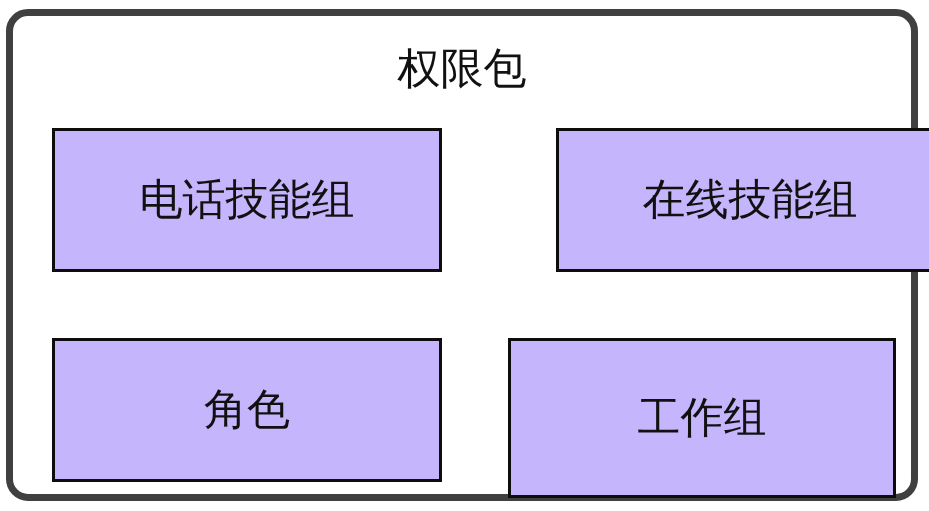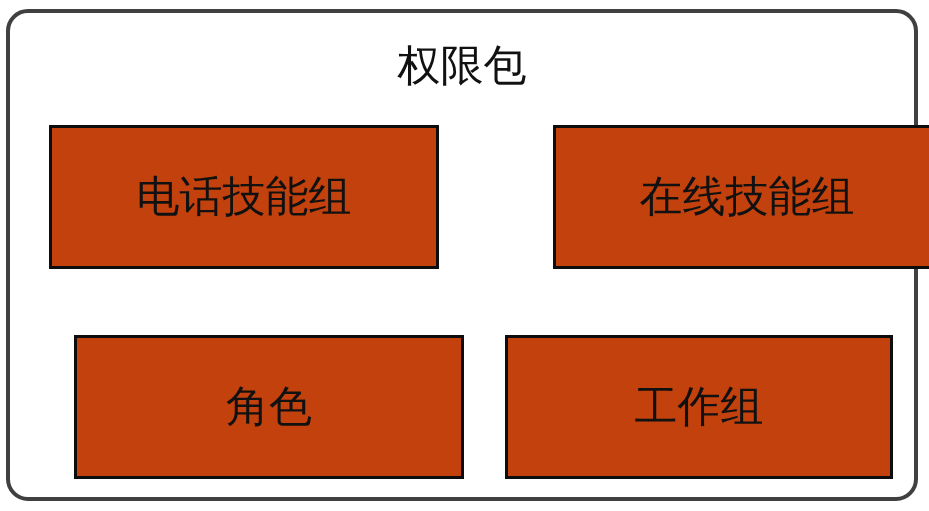--- a/index.html
+++ b/index.html
@@ -23,21 +23,21 @@
   }
 
   
   .outer-panel {
     position: absolute;
     left: 6px;
     top: 9px;
     width: 912px;
     height: 492px;
     box-sizing: border-box;
-    border: 4px solid #404040;
+    border: 7px solid #404040;
     border-radius: 22px;
     background: #ffffff;
     text-decoration: underline;
   }
 
   .panel-title {
     position: absolute;
     left: 0;
     top: 28px;
     width: 100%;
@@ -47,38 +47,38 @@
     letter-spacing: 0px;
     color: #111111;
     white-space: nowrap;
   }
 
   
   .cell {
     position: absolute;
     box-sizing: border-box;
     border: 3px solid #0d0d0d;
-    background: #c2410c;
+    background: #c4b5fd;
     display: flex;
     align-items: center;
     justify-content: center;
   }
   .cell-label {
     font-size: 43px;
     line-height: 48px;
     color: #111111;
     white-space: nowrap;
     text-align: center;
   }
 
   
   .cell-phone-skill  { left: 39px;  top: 112px; width: 390px; height: 144px; }
   .cell-online-skill { left: 495px; top: 112px; width: 388px; height: 144px; margin-left: 48px; }
-  .cell-role         { left: 39px;  top: 322px; width: 390px; height: 144px; margin-left: 25px; }
-  .cell-workgroup    { left: 495px; top: 322px; width: 388px; height: 144px; }
+  .cell-role         { left: 39px;  top: 322px; width: 390px; height: 144px; }
+  .cell-workgroup    { left: 495px; top: 322px; width: 388px; height: 160px; }
 </style>
 </head>
 <body>
 
 <div id="canvas">
 
   <div class="outer-panel">
 
     <div class="panel-title">权限包</div>
 

